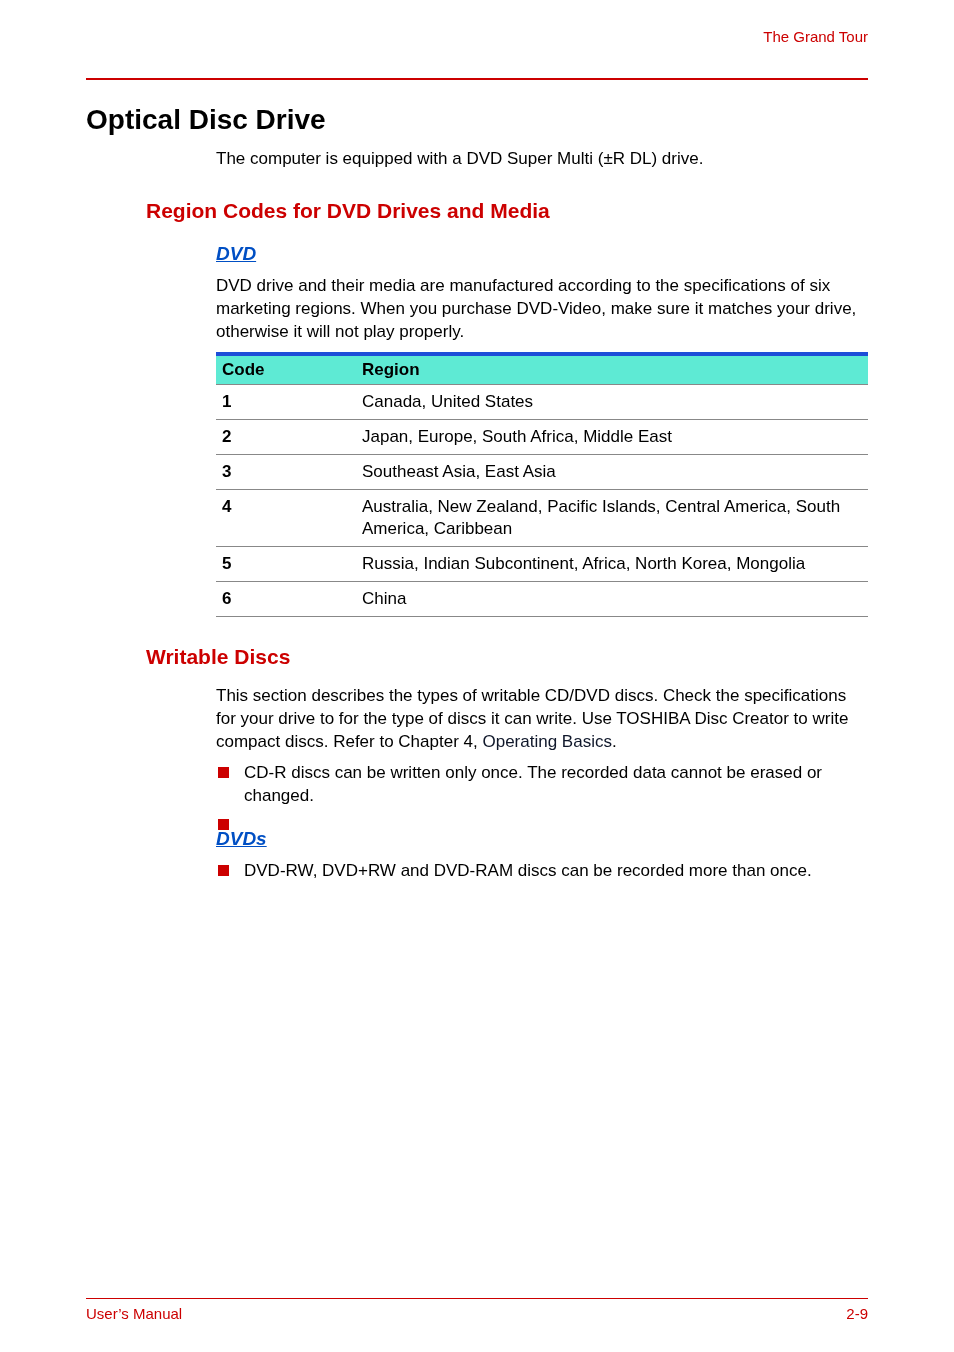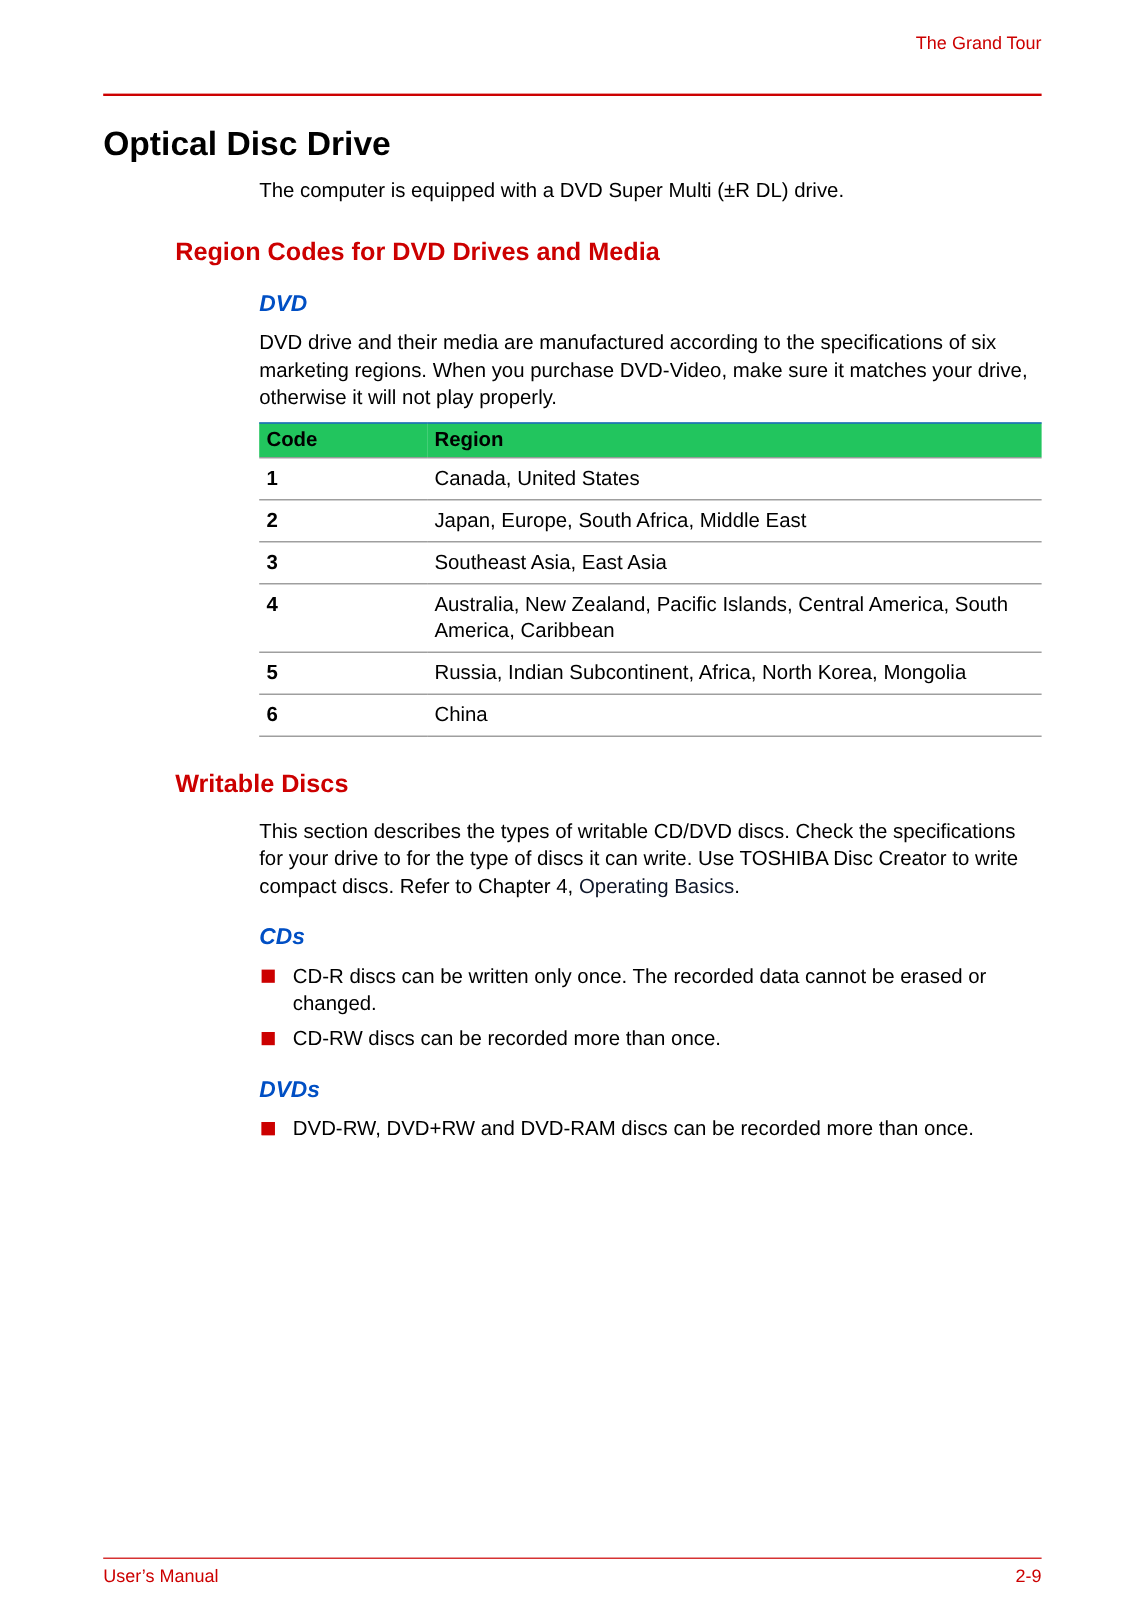--- a/index.html
+++ b/index.html
@@ -54,37 +54,38 @@
     margin-bottom: 16px;
     margin-left: 60px;
   }
   .h3 {
     color: #004fc4;
     font-size: 19px;
     font-weight: bold;
     font-style: italic;
     margin-top: 20px;
     margin-bottom: 10px;
+    text-decoration: underline;
   }
   .link {
     color: #0f172a;
   }
   table.region {
     width: 100%;
     border-collapse: collapse;
     font-size: 17px;
     margin-top: 6px;
     margin-bottom: 6px;
   }
   table.region thead th {
-    background: #22c55e;
+    background: #5eead4;
     text-align: left;
     font-weight: bold;
     padding: 4px 6px;
-    border-top: 1px solid #1d4ed8;
+    border-top: 4px solid #1d4ed8;
     border-bottom: 1px solid #888;
   }
   table.region thead th:first-child { width: 140px; }
   table.region tbody td {
     padding: 6px 6px;
     vertical-align: top;
     border-bottom: 1px solid #888;
     line-height: 1.3;
   }
   table.region tbody td:first-child { font-weight: bold; }
@@ -183,24 +184,23 @@
     </table>
   </div>
 
   <div class="h2">Writable Discs</div>
 
   <div class="body-block">
     <div class="para">
       <span>This section describes the types of writable CD/DVD discs. Check the specifications for your drive to for the type of discs it can write. Use TOSHIBA Disc Creator to write compact discs. Refer to Chapter 4, </span><span class="link">Operating Basics</span><span>.</span>
     </div>
 
-    <div class="h3">CDs</div>
     <ul class="bullets">
       <li><span class="sq"></span><span>CD-R discs can be written only once. The recorded data cannot be erased or changed.</span></li>
-      <li><span class="sq"></span><span>CD-RW discs can be recorded more than once.</span></li>
+      <li><span class="sq"></span></li>
     </ul>
 
     <div class="h3">DVDs</div>
     <ul class="bullets">
       <li><span class="sq"></span></li>
       <li><span class="sq"></span><span>DVD-RW, DVD+RW and DVD-RAM discs can be recorded more than once.</span></li>
     </ul>
   </div>
 </div>
 

